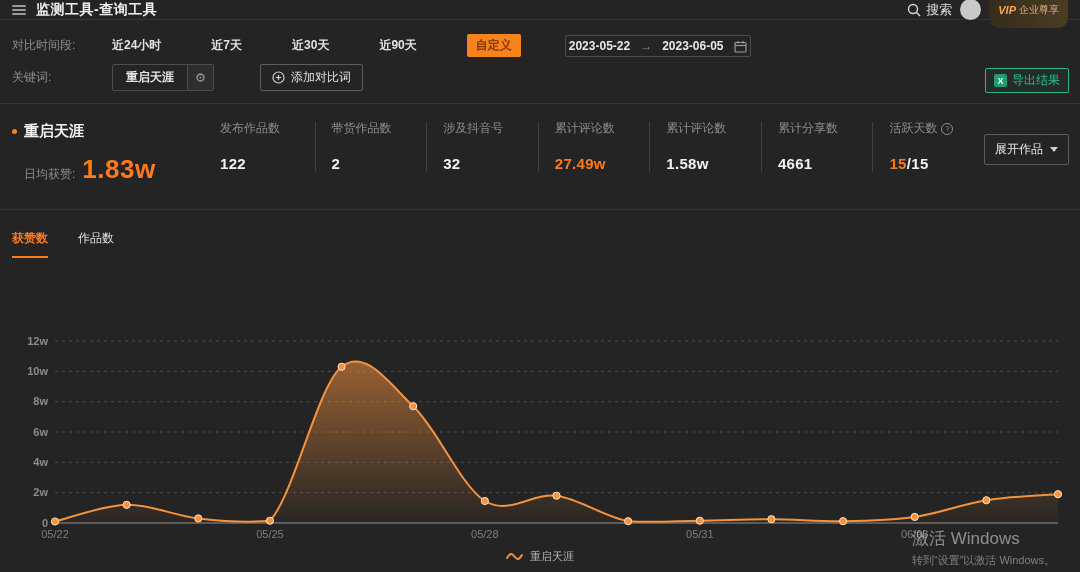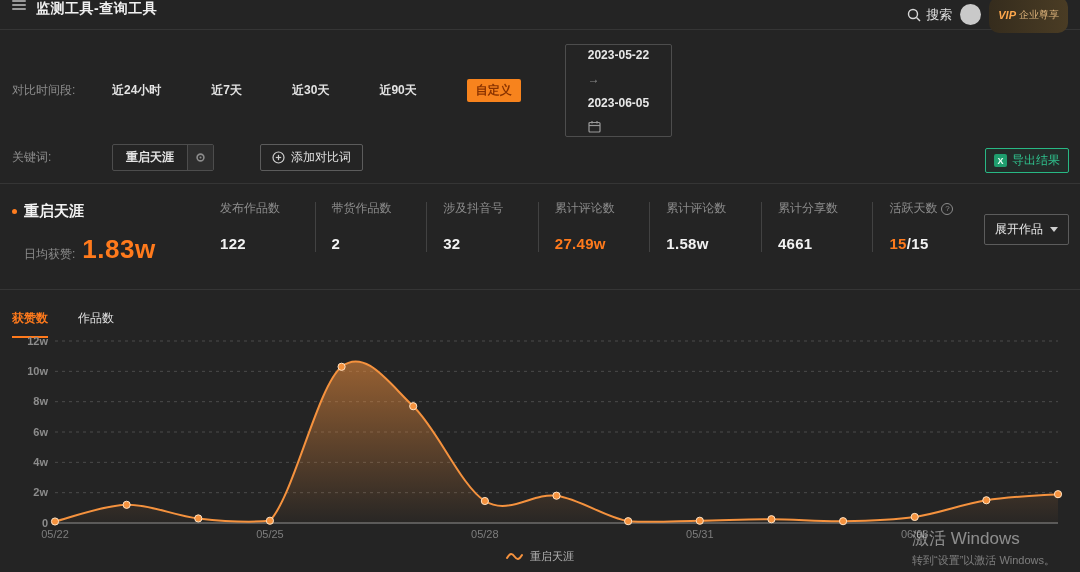--- a/index.html
+++ b/index.html
@@ -6,21 +6,21 @@
   html,body { width:1080px; height:572px; }
   body {
     background:#242424;
     color:#e6e6e6;
     font-family:"Liberation Sans", sans-serif;
     position:relative;
     overflow:hidden;
   }
   
   .header {
-    height:30px; display:flex; 
+    height:20px; display:flex; align-items:center;
     padding:0 12px; border-bottom:1px solid rgba(255,255,255,0.08);
   }
   .menu-icon { width:14px; height:10px; display:flex; flex-direction:column; justify-content:space-between; cursor:pointer; }
   .menu-icon i { display:block; height:2px; background:#9a9a9a; border-radius:1px; }
   .header-title { font-size:14px; font-weight:bold; margin-left:10px; color:#f0f0f0; letter-spacing:0.5px; }
   .header-right { margin-left:auto; display:flex; align-items:center; gap:8px; }
   .search-box { display:flex; align-items:center; gap:5px; font-size:13px; color:#e0e0e0; cursor:pointer; }
   .avatar { width:21px; height:21px; border-radius:50%; background:#c9c9c9; }
   .vip-badge {
     background:linear-gradient(90deg,#352c1d,#4a3c24);
@@ -29,23 +29,23 @@
   }
   .vip-logo { color:#ffa84d; font-weight:bold; font-style:italic; font-size:11px; }
 
   
   .filter-section { padding:7px 12px 12px; border-bottom:1px solid rgba(255,255,255,0.08); position:relative; }
   .filter-row { display:flex; align-items:center; margin-top:7px;gap:30px; }
   .filter-label { color:#8c8c8c; font-size:12px; width:70px; flex:none; }
   .time-option { font-size:12px; font-weight:bold; color:#e3e3e3; margin-right:20px; cursor:pointer; }
   .time-option.active { background:#f7831d; color:#8a3300; padding:3px 9px; border-radius:2px; margin-right:14px; }
   .date-range {
-    display:flex; align-items:flex-start; gap:10px;
-    border:1px solid #4d4d4d; border-radius:2px; padding:3px 22px;
-    font-size:12px; font-weight:bold; color:#e8e8e8; cursor:pointer;flex-direction:column;
+    display:flex; align-items:flex-end; gap:10px;
+    border:1px solid #4d4d4d; border-radius:2px; padding:3px 3px;
+    font-size:12px; font-weight:bold; color:#e8e8e8; cursor:pointer;
   }
   .date-arrow { color:#8c8c8c; font-weight:normal; }
   .keyword-chip { display:flex; align-items:stretch; border:1px solid #4d4d4d; border-radius:2px; margin-right:16px; cursor:pointer; }
   .chip-text { padding:4px 13px; font-size:12px; font-weight:bold; }
   .chip-gear { border-left:1px solid #4d4d4d; background:#2e2e2e; display:flex; align-items:center; padding:0 7px; }
   .add-btn {
     display:flex; align-items:center; gap:6px;
     border:1px solid #5c5c5c; border-radius:2px; padding:4px 11px;
     font-size:12px; color:#e3e3e3; cursor:pointer; background:transparent;
   }

